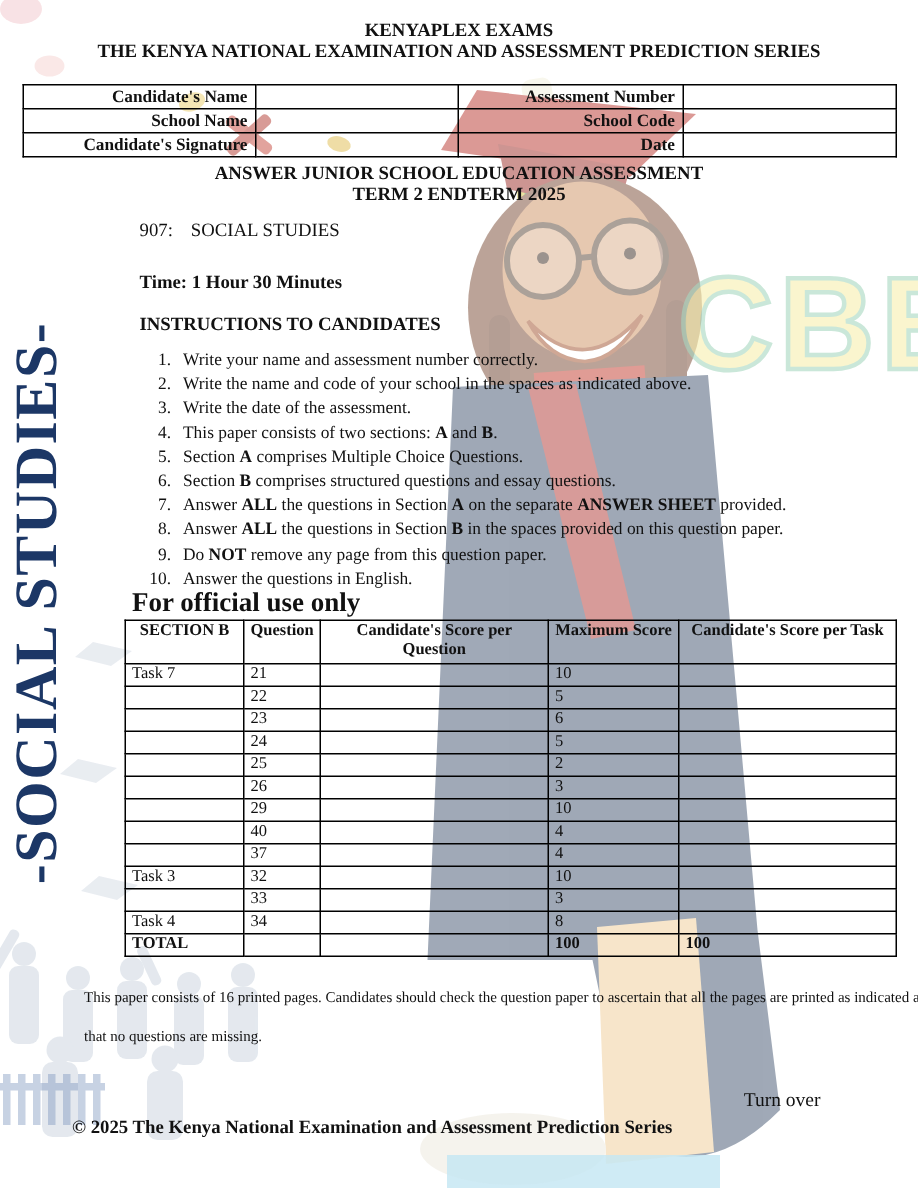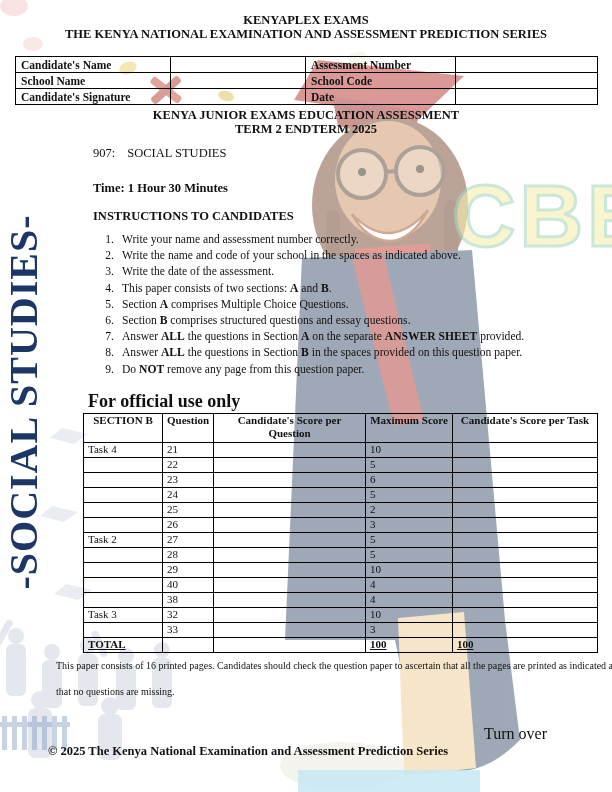--- a/index.html
+++ b/index.html
@@ -12,21 +12,21 @@
   .content{z-index:1;}
   .content > *{position:absolute;}
 
   .center-line{left:0;right:0;text-align:center;font-weight:bold;}
   .h12{font-size:12.5px;line-height:14px;}
 
   
   .cand-table{top:56px;left:15px;width:582px;border-collapse:collapse;table-layout:fixed;}
   .cand-table th,.cand-table td{
     border:1.5px solid #000;height:13px;padding:1px 5px;font-size:11.5px;
-    text-align:left;vertical-align:middle;
+    text-align:right;vertical-align:middle;
   }
   .cand-table th{font-weight:bold;}
 
   
   .assessment-title{top:108px;}
   .term-title{top:122px;}
   .subject-line{top:146px;left:93px;font-weight:normal;font-size:12.5px;}
   .subject-line .gap{display:inline-block;width:12px;}
   .time-line{top:181px;left:93px;font-weight:bold;font-size:12.5px;}
   .instr-heading{top:209px;left:93px;font-weight:bold;font-size:12.5px;text-align:right;}
@@ -39,26 +39,26 @@
 
   .official-label{top:391px;left:88px;font-weight:bold;font-size:18px;}
 
   
   .score-table{top:413px;left:83px;width:514px;border-collapse:collapse;table-layout:fixed;font-size:11px;}
   .score-table th,.score-table td{
     border:1.2px solid #000;padding:0 4px;text-align:left;vertical-align:top;line-height:13px;
   }
   .score-table thead th{font-weight:bold;height:28px;text-align:center;}
   .score-table tbody td{height:14px;font-weight:normal;}
-  .score-table tbody tr.total-row td{font-weight:bold;text-decoration:underline;}
+  .score-table tbody tr.total-row td{font-weight:bold;}
 
   
   .pages-note{top:653px;left:15px;width:582px;font-size:10px;line-height:26px;margin-left:41px;}
   .copyright{top:744px;left:48px;font-weight:bold;font-size:12.5px;}
-  .turn-over{top:725px;right:65px;font-size:16px;}
+  .turn-over{top:725px;right:65px;font-size:13px;}
 
   
   .vtitle{
     position:absolute;left:-226px;top:378px;width:500px;height:48px;
     transform:rotate(-90deg);text-align:center;
     font-weight:bold;font-size:40px;letter-spacing:1px;
     font-family:"Liberation Serif",serif;white-space:nowrap;
   }
 </style>
 </head>
@@ -189,21 +189,21 @@
           </tr>
           <tr>
             <th>Candidate's Signature</th>
             <td></td>
             <th>Date</th>
             <td></td>
           </tr>
         </tbody>
     </table>
 
-    <div class="center-line h12 assessment-title">KENYA JUNIOR EXAMS EDUCATION ASSESSMENT</div>
+    <div class="center-line h12 assessment-title">ANSWER JUNIOR SCHOOL EDUCATION ASSESSMENT</div>
     <div class="center-line h12 term-title">TERM 2 ENDTERM 2025</div>
 
     <div class="subject-line">
       <span>907:</span><span class="gap"></span><span>SOCIAL STUDIES</span>
     </div>
 
     <div class="time-line">Time: 1 Hour 30 Minutes</div>
 
     <div class="instr-heading">INSTRUCTIONS TO CANDIDATES</div>
 
@@ -236,20 +236,24 @@
           <span class="n">7.</span>
           <span><span>Answer </span><b>ALL</b><span> the questions in Section </span><b>A</b><span> on the separate </span><b>ANSWER SHEET</b><span> provided.</span></span>
         </div>
         <div class="inst">
           <span class="n">8.</span>
           <span><span>Answer </span><b>ALL</b><span> the questions in Section </span><b>B</b><span> in the spaces provided on this question paper.</span></span>
         </div>
         <div class="inst">
           <span class="n">9.</span>
           <span><span>Do </span><b>NOT</b><span> remove any page from this question paper.</span></span>
+        </div>
+        <div class="inst">
+          <span class="n">10.</span>
+          <span><span>Answer the questions in English.</span></span>
         </div>
       </div>
 
     <div class="official-label">For official use only</div>
 
     <table class="score-table">
       <colgroup>
           <col style="width:79px">
           <col style="width:51px">
           <col style="width:152px">
@@ -260,21 +264,21 @@
           <tr id="score-head">
             <th>SECTION B</th>
             <th>Question</th>
             <th>Candidate's Score per Question</th>
             <th>Maximum Score</th>
             <th>Candidate's Score per Task</th>
           </tr>
         </thead>
       <tbody id="score-body">
           <tr>
-            <td>Task 4</td>
+            <td>Task 7</td>
             <td>21</td>
             <td></td>
             <td>10</td>
             <td></td>
           </tr>
           <tr>
             <td></td>
             <td>22</td>
             <td></td>
             <td>5</td>
@@ -302,66 +306,59 @@
             <td></td>
           </tr>
           <tr>
             <td></td>
             <td>26</td>
             <td></td>
             <td>3</td>
             <td></td>
           </tr>
           <tr>
-            <td>Task 2</td>
-            <td>27</td>
-            <td></td>
-            <td>5</td>
-            <td></td>
-          </tr>
-          <tr>
-            <td></td>
-            <td>28</td>
-            <td></td>
-            <td>5</td>
-            <td></td>
-          </tr>
-          <tr>
             <td></td>
             <td>29</td>
             <td></td>
             <td>10</td>
             <td></td>
           </tr>
           <tr>
             <td></td>
             <td>40</td>
             <td></td>
             <td>4</td>
             <td></td>
           </tr>
           <tr>
             <td></td>
-            <td>38</td>
+            <td>37</td>
             <td></td>
             <td>4</td>
             <td></td>
           </tr>
           <tr>
             <td>Task 3</td>
             <td>32</td>
             <td></td>
             <td>10</td>
             <td></td>
           </tr>
           <tr>
             <td></td>
             <td>33</td>
             <td></td>
             <td>3</td>
+            <td></td>
+          </tr>
+          <tr>
+            <td>Task 4</td>
+            <td>34</td>
+            <td></td>
+            <td>8</td>
             <td></td>
           </tr>
           <tr class="total-row">
             <td>TOTAL</td>
             <td></td>
             <td></td>
             <td>100</td>
             <td>100</td>
           </tr>
         </tbody>

